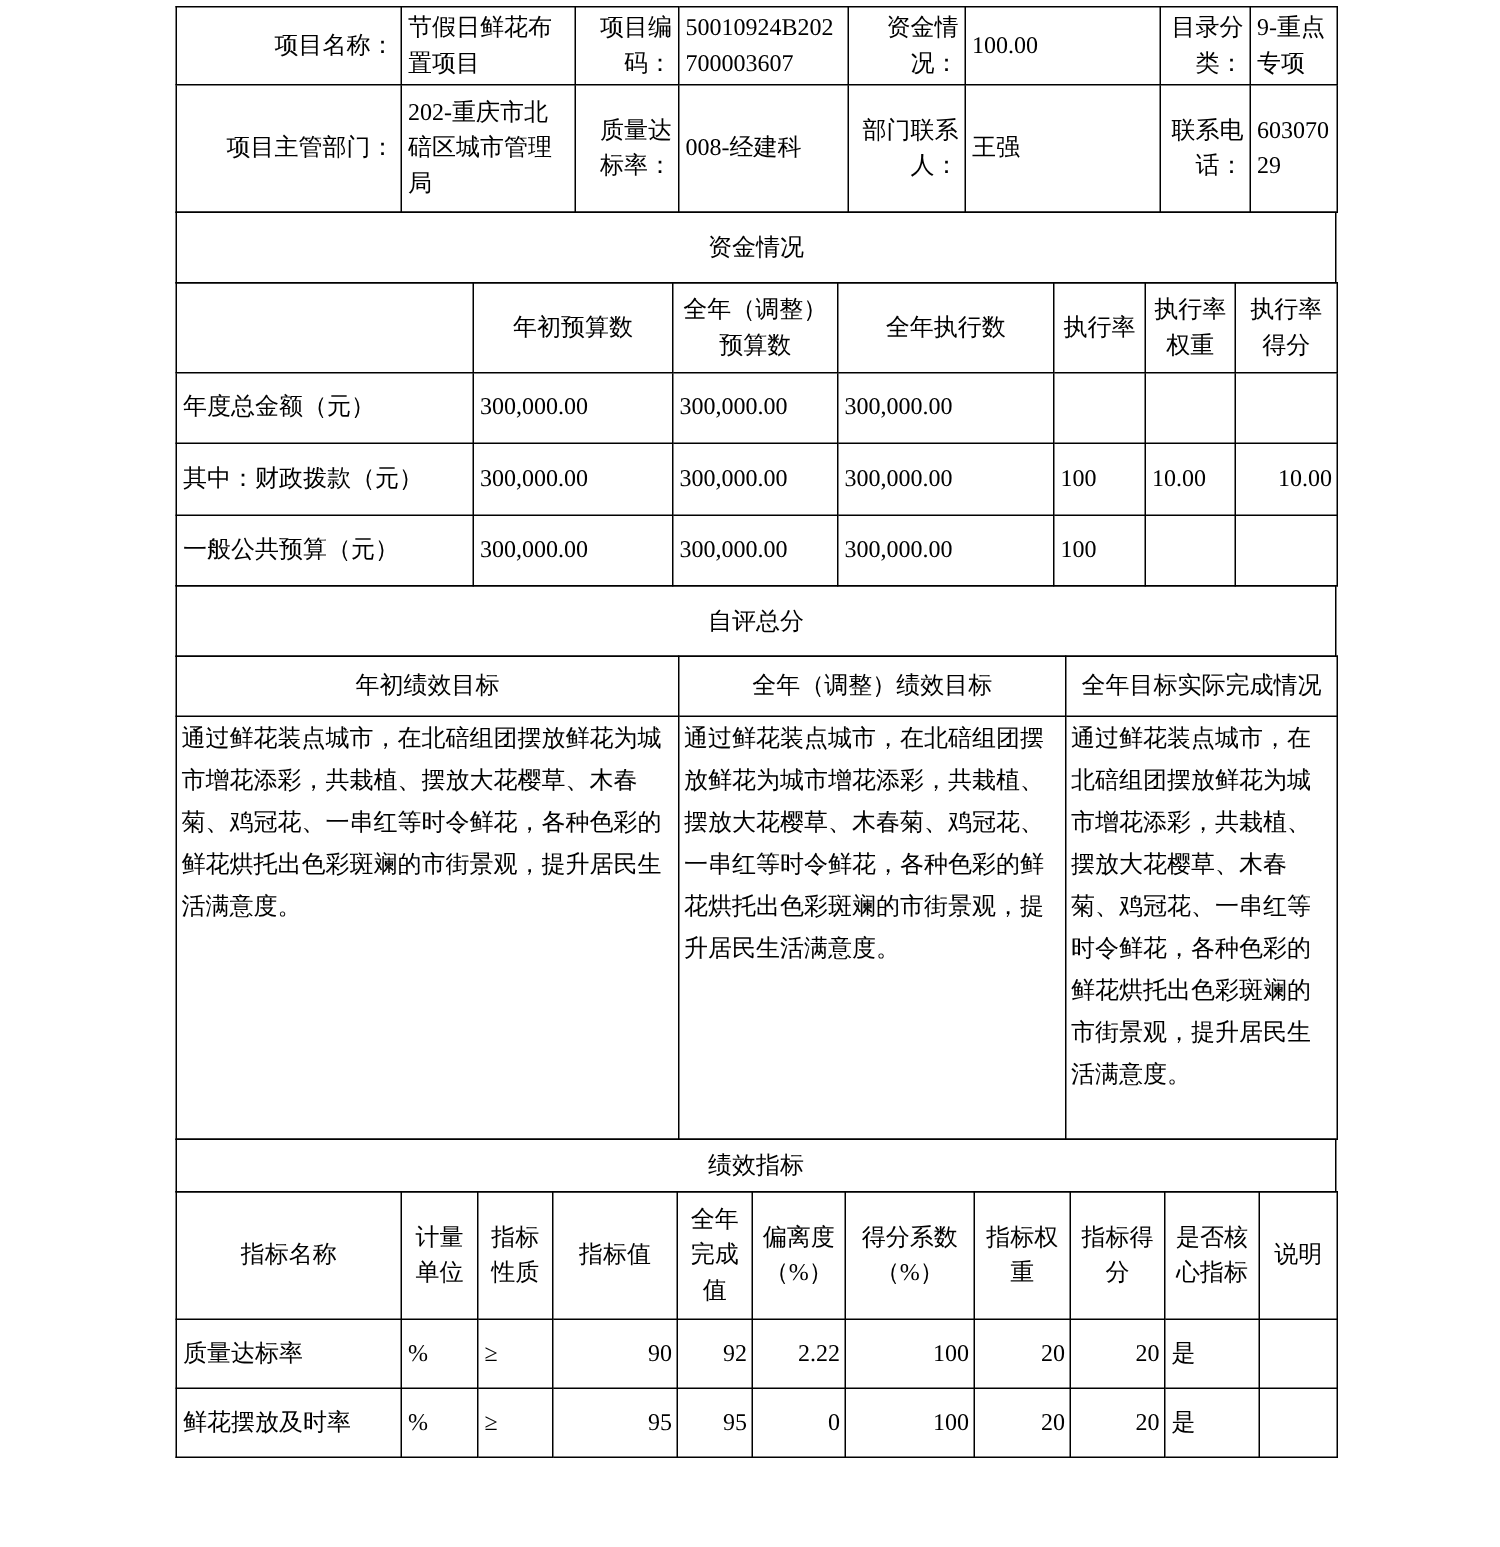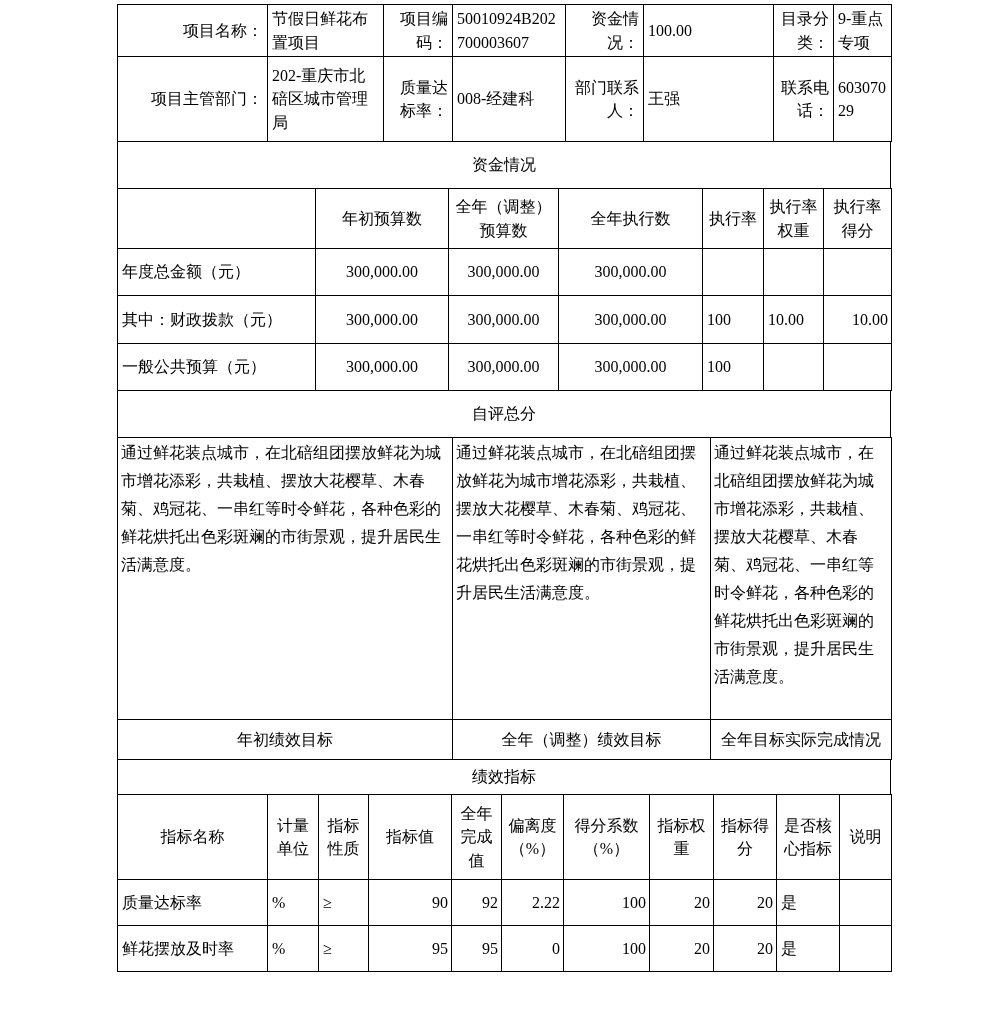--- a/index.html
+++ b/index.html
@@ -37,21 +37,21 @@
     margin-top: -1px;
     display: flex;
     align-items: center;
     justify-content: center;
     width: 774px;
   }
   .lab  { text-align: right; }
   .val  { text-align: left; }
   .ctr  { text-align: center; }
   .num  { text-align: right; padding-right: 3px; }
-  .numc { text-align: center; }
+  .numc { }
   .numl { text-align: left; }
   .brk  { word-break: break-all; }
   .goal {
     vertical-align: top;
     text-align: left;
     line-height: 28px;
     padding: 1px 3px;
   }
 </style>
 </head>
@@ -148,29 +148,29 @@
 
   <div class="secbar" style="height:48px">自评总分</div>
 
   <table>
     <colgroup>
       <col style="width:335px">
         <col style="width:258px">
         <col style="width:181px">
     </colgroup>
     <tbody>
-        <tr style="height:282px">
+        <tr style="height:40px">
+      <th class="ctr">年初绩效目标</th>
+      <th class="ctr">全年（调整）绩效目标</th>
+      <th class="ctr">全年目标实际完成情况</th>
+    </tr>
+    <tr style="height:282px">
       <td class="goal">通过鲜花装点城市，在北碚组团摆放鲜花为城市增花添彩，共栽植、摆放大花樱草、木春菊、鸡冠花、一串红等时令鲜花，各种色彩的鲜花烘托出色彩斑斓的市街景观，提升居民生活满意度。</td>
       <td class="goal">通过鲜花装点城市，在北碚组团摆放鲜花为城市增花添彩，共栽植、摆放大花樱草、木春菊、鸡冠花、一串红等时令鲜花，各种色彩的鲜花烘托出色彩斑斓的市街景观，提升居民生活满意度。</td>
       <td class="goal">通过鲜花装点城市，在北碚组团摆放鲜花为城市增花添彩，共栽植、摆放大花樱草、木春菊、鸡冠花、一串红等时令鲜花，各种色彩的鲜花烘托出色彩斑斓的市街景观，提升居民生活满意度。</td>
-    </tr>
-    <tr style="height:40px">
-      <th class="ctr">年初绩效目标</th>
-      <th class="ctr">全年（调整）绩效目标</th>
-      <th class="ctr">全年目标实际完成情况</th>
     </tr>
   </tbody>
     </table>
 
   <div class="secbar" style="height:36px">绩效指标</div>
 
   <table>
     <colgroup>
       <col style="width:150px">
         <col style="width:51px">

